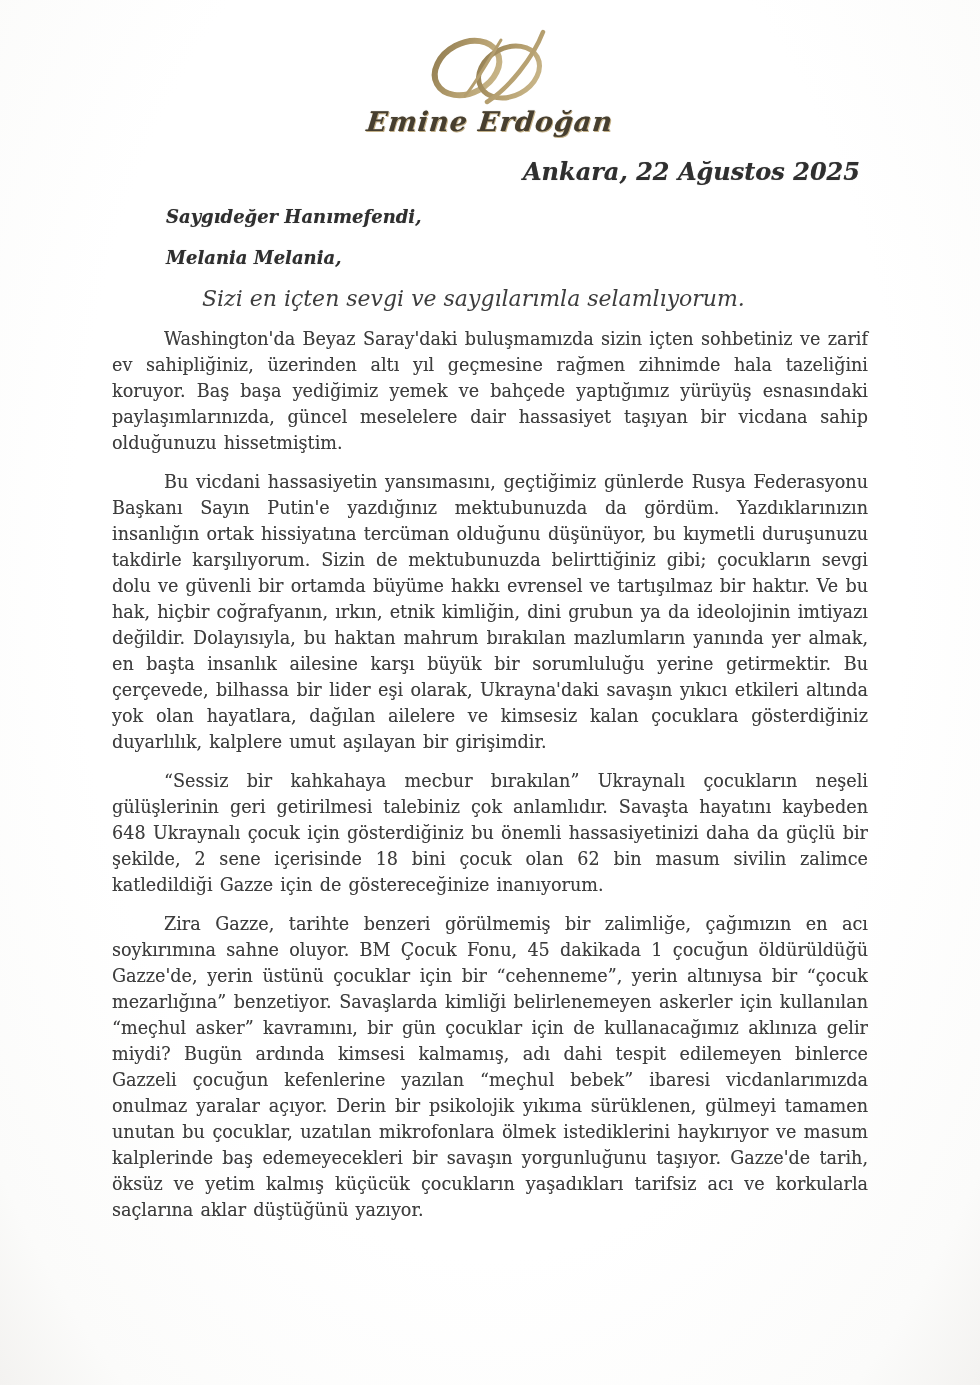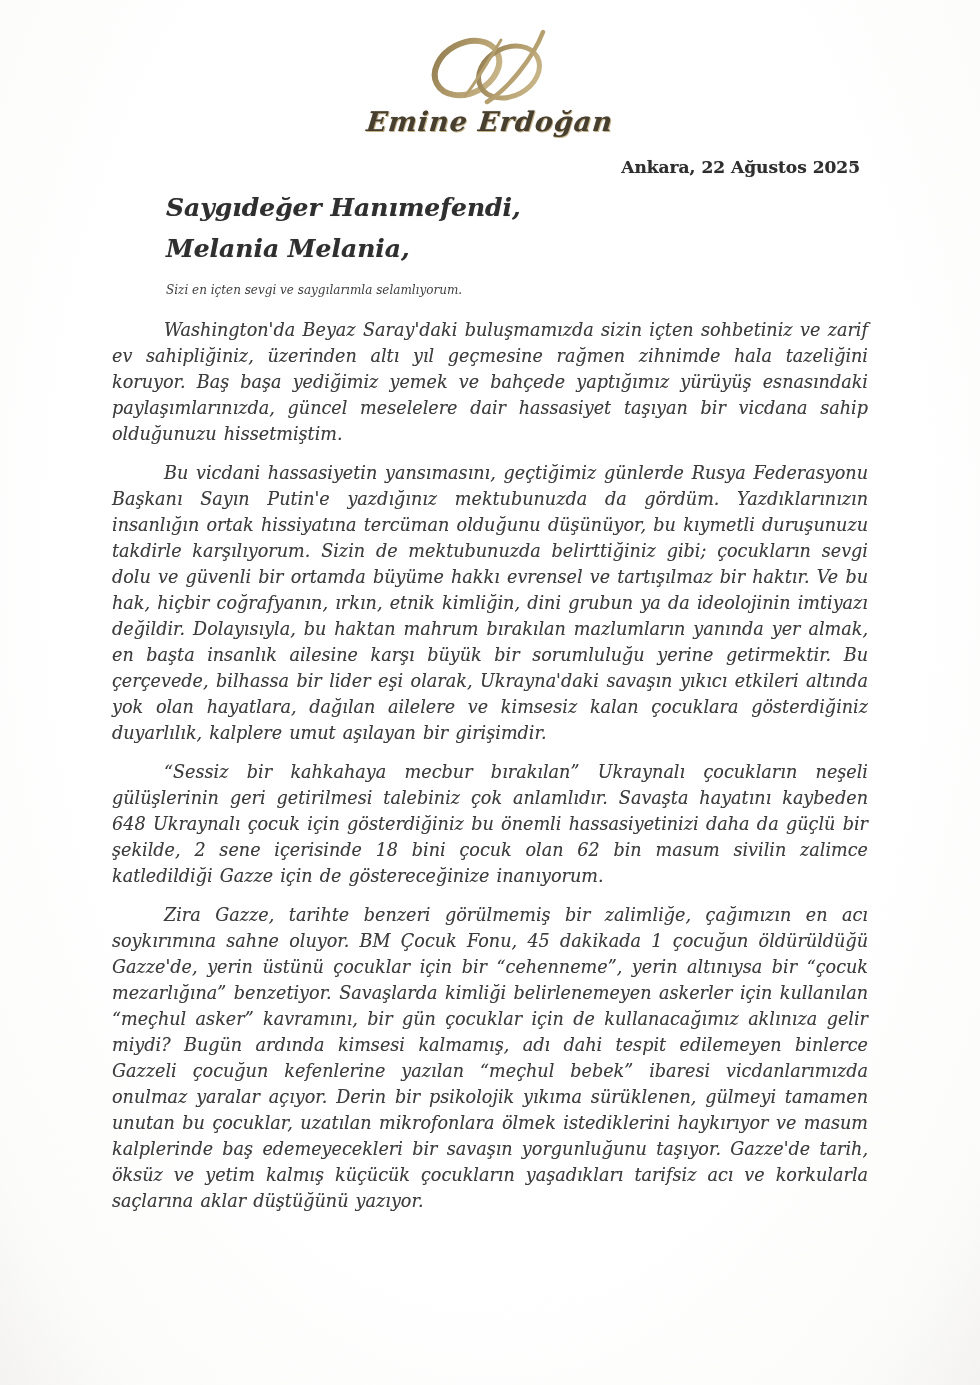--- a/index.html
+++ b/index.html
@@ -38,54 +38,55 @@
     letter-spacing: 1px;
     color: #463e2f;
     text-shadow: 1px 1px 0 #c4b189, 0 0 1px rgba(90,76,46,.55);
     transform: skewX(-6deg);
   }
 
   
   .dateline {
     margin: 20px 120px 0 0;
     text-align: right;
+    font-style: italic;
     font-weight: bold;
-    font-size: 17px;
+    font-size: 24px;
     color: #2f2f2f;
     text-shadow: 0 0 0.7px rgba(50,50,50,.55);
   }
 
   
   .salutation {
     margin: 18px 0 0 166px;
   }
   .salutation p {
     margin: 0 0 15px 0;
     font-style: italic;
-    font-size: 25px;
+    font-size: 18px;
     line-height: 26px;
   }
   .salutation p.strong {
     font-weight: bold;
     color: #2f2f2f;
     text-shadow: 0 0 0.7px rgba(50,50,50,.5);
   }
   .salutation p.greet {
-    font-size: 12px;
+    font-size: 22px;
     color: #3d3d3d;
     margin-bottom: 0;
+    margin-left: 36px;
   }
 
   
   .body-text {
     margin: 14px 112px 0 112px;
   }
   .body-text p {
     margin: 0 0 13px 0;
-    font-style: italic;
     font-size: 17.6px;
     line-height: 26px;
     text-align: justify;
     text-indent: 52px;
     color: #3d3d3d;
     text-shadow: 0 0 0.6px rgba(70,70,70,.45);
     word-spacing: 1.5px;
   }
 </style>
 </head>

